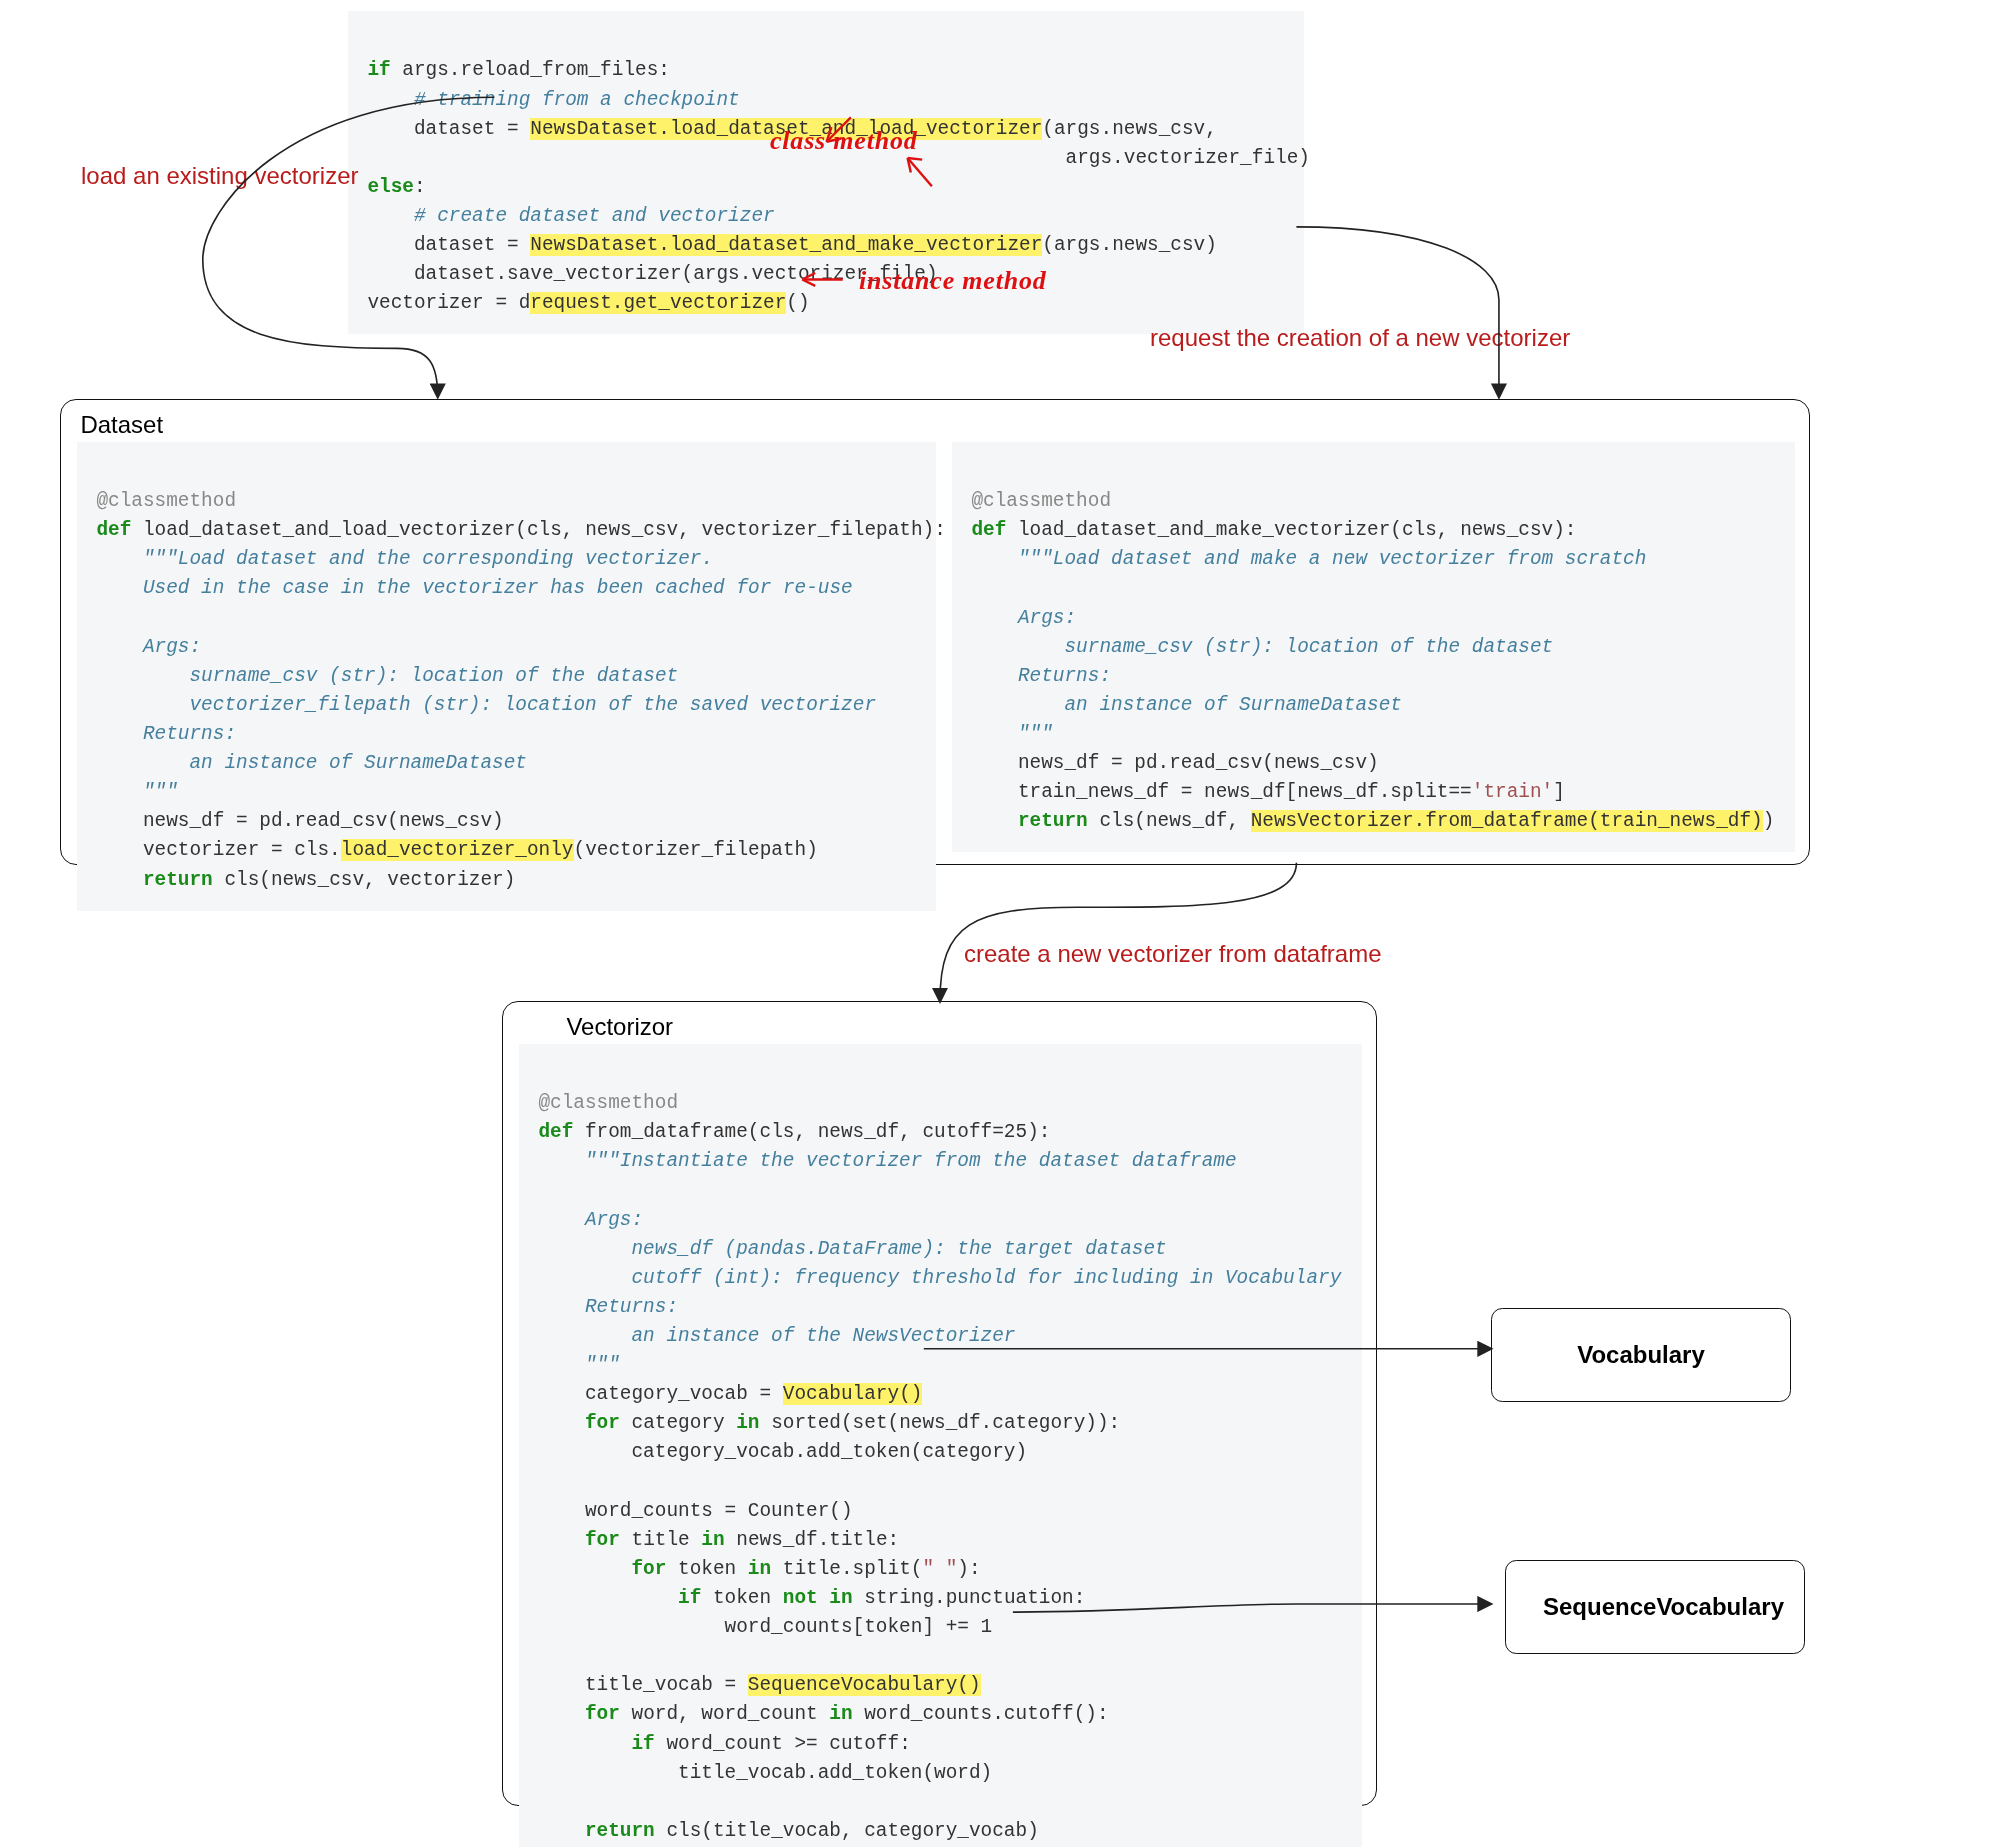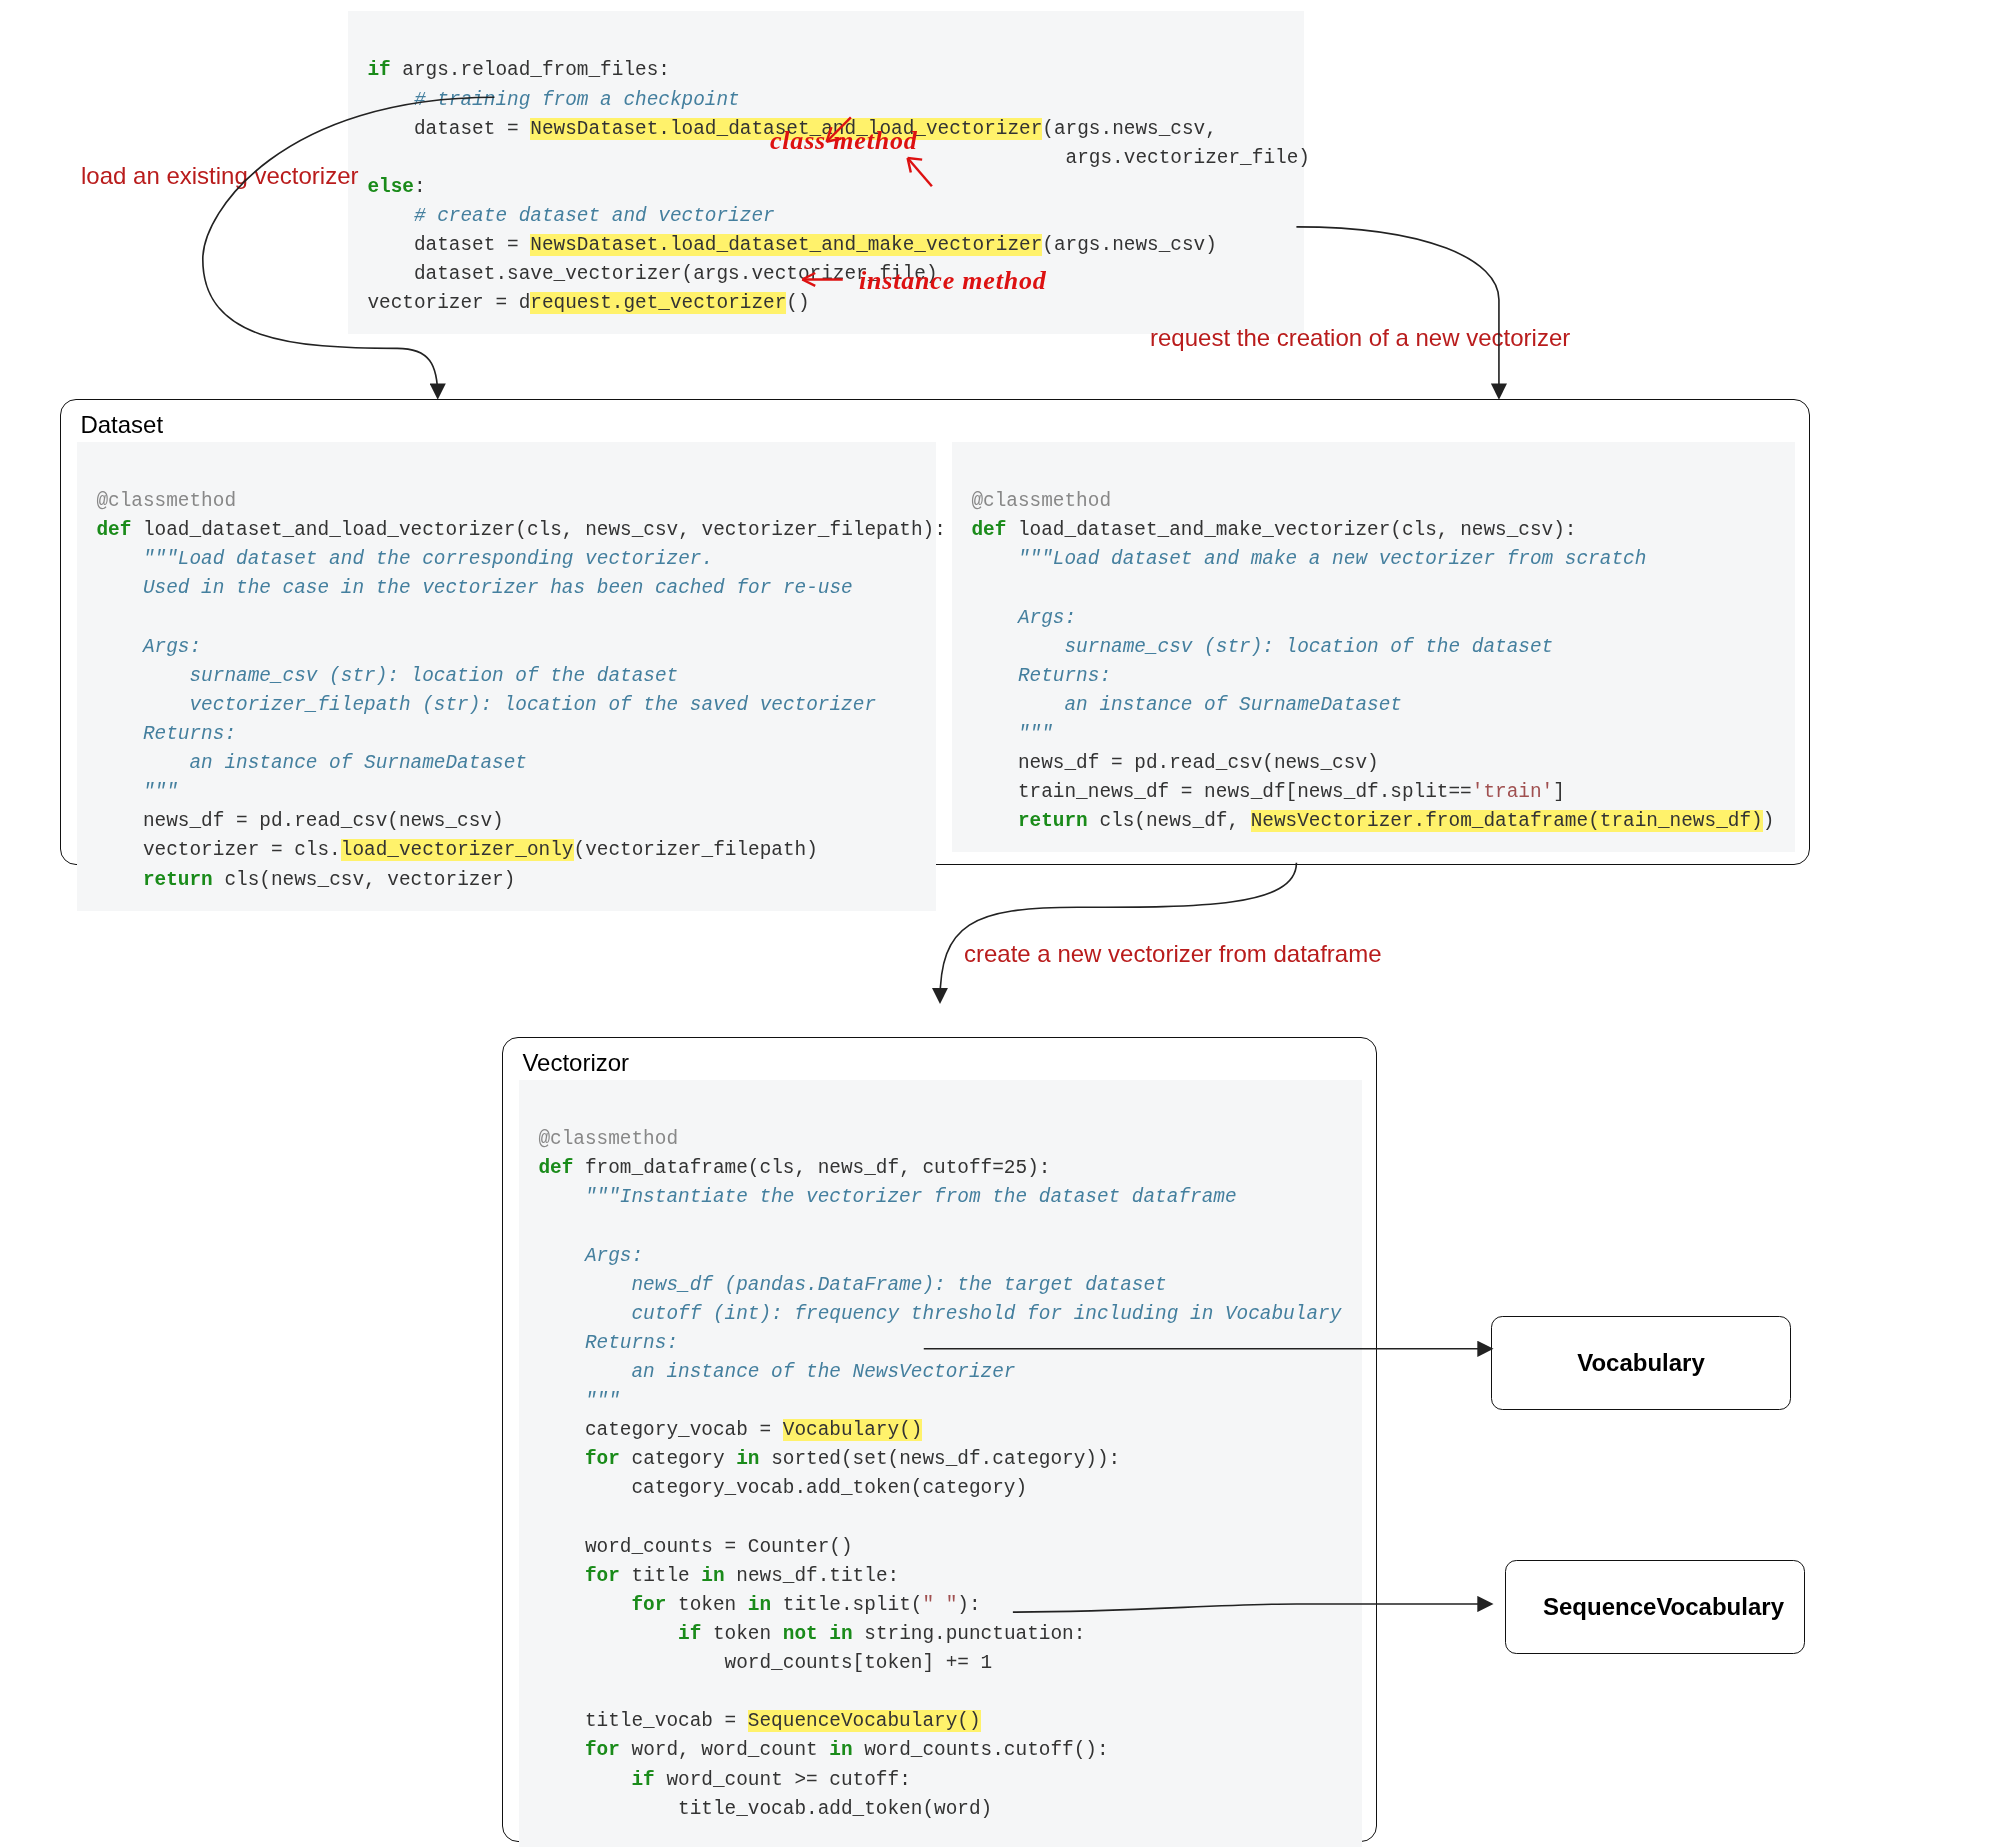--- a/index.html
+++ b/index.html
@@ -130,21 +130,21 @@
 <span class="com">        an instance of SurnameDataset</span>
 <span class="com">    """</span>
 <span>    news_df = pd.read_csv(news_csv)</span>
 <span>    train_news_df = news_df[news_df.split==</span><span class="str">'train'</span><span>]</span>
 <span class="kw">    return</span><span> cls(news_df, </span><span class="hl">NewsVectorizer.from_dataframe(train_news_df)</span><span>)</span>
 </div>
 </div>
 
 <div class="label" style="left:964px; top:940px;">create a new vectorizer from dataframe</div>
 
-<div class="panel" style="left:502px; top:1037px; width:875px; height:805px;">
+<div class="panel" style="left:502px; top:1001px; width:875px; height:805px;padding-left:44px;">
   <div class="panel-title">Vectorizor</div>
 
   <div class="code-block" style="position:absolute; left:16px; top:42px; width:843px;">
 <span class="dec">@classmethod</span>
 <span class="kw">def</span><span> from_dataframe(cls, news_df, cutoff=</span><span>25</span><span>):</span>
 <span class="com">    """Instantiate the vectorizer from the dataset dataframe</span>
 <span class="com"></span>
 <span class="com">    Args:</span>
 <span class="com">        news_df (pandas.DataFrame): the target dataset</span>
 <span class="com">        cutoff (int): frequency threshold for including in Vocabulary</span>
@@ -163,21 +163,21 @@
 <span></span>
 <span>    title_vocab = </span><span class="hl">SequenceVocabulary()</span>
 <span class="kw">    for</span><span> word, word_count </span><span class="kw">in</span><span> word_counts.cutoff():</span>
 <span class="kw">        if</span><span> word_count &gt;= cutoff:</span>
 <span>            title_vocab.add_token(word)</span>
 <span></span>
 <span class="kw">    return</span><span> cls(title_vocab, category_vocab)</span>
 </div>
 </div>
 
-<div class="result-box" style="left:1491px; top:1308px; width:300px;margin-top:8px;">Vocabulary</div>
+<div class="result-box" style="left:1491px; top:1308px; width:300px;">Vocabulary</div>
 
 <div class="result-box" style="left:1491px; top:1560px; width:300px;margin-left:14px;">SequenceVocabulary</div>
 
 <svg class="overlay" viewBox="0 0 2483 2280">
   <defs>
     <marker id="ah" viewBox="0 0 12 12" refX="10" refY="6" markerWidth="10" markerHeight="10" orient="auto-start-reverse">
       <path d="M0,0 L12,6 L0,12 z" fill="#222"></path>
     </marker>
   </defs>
 

